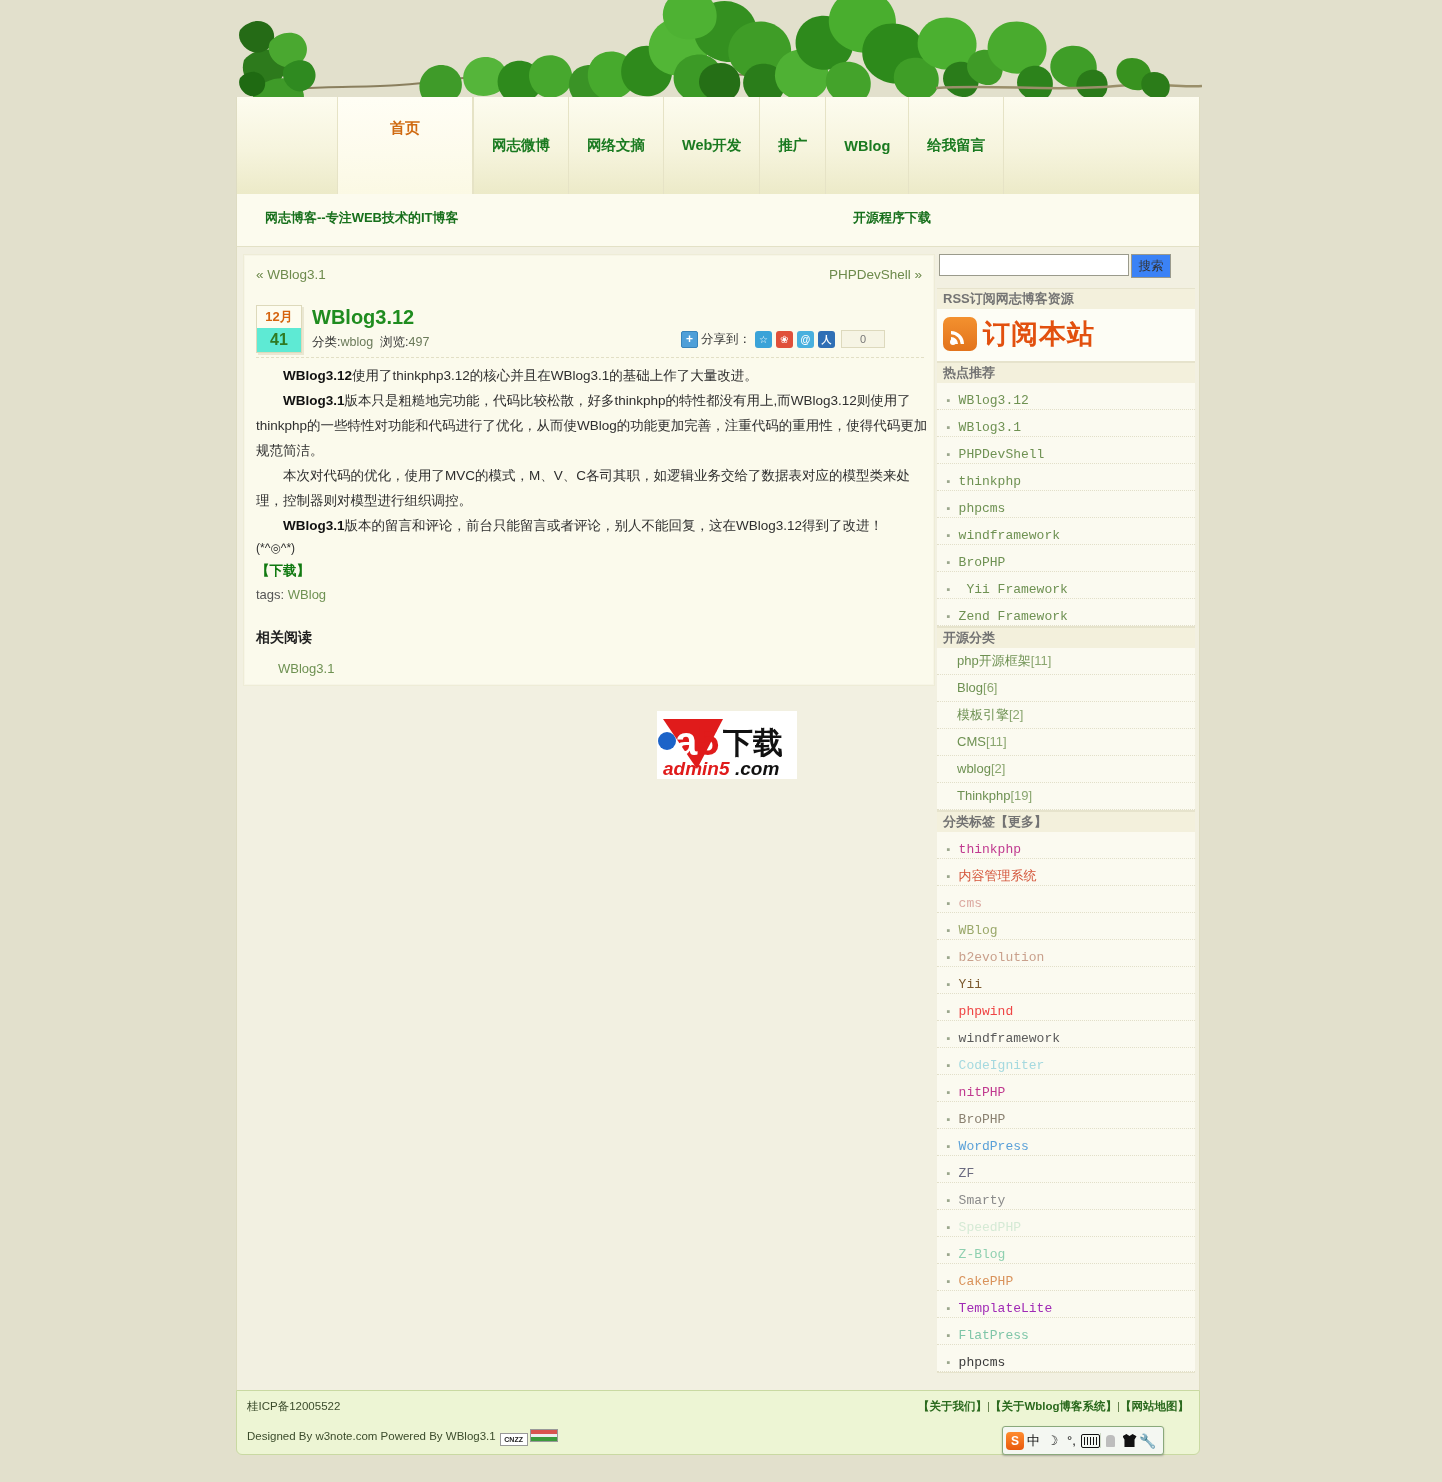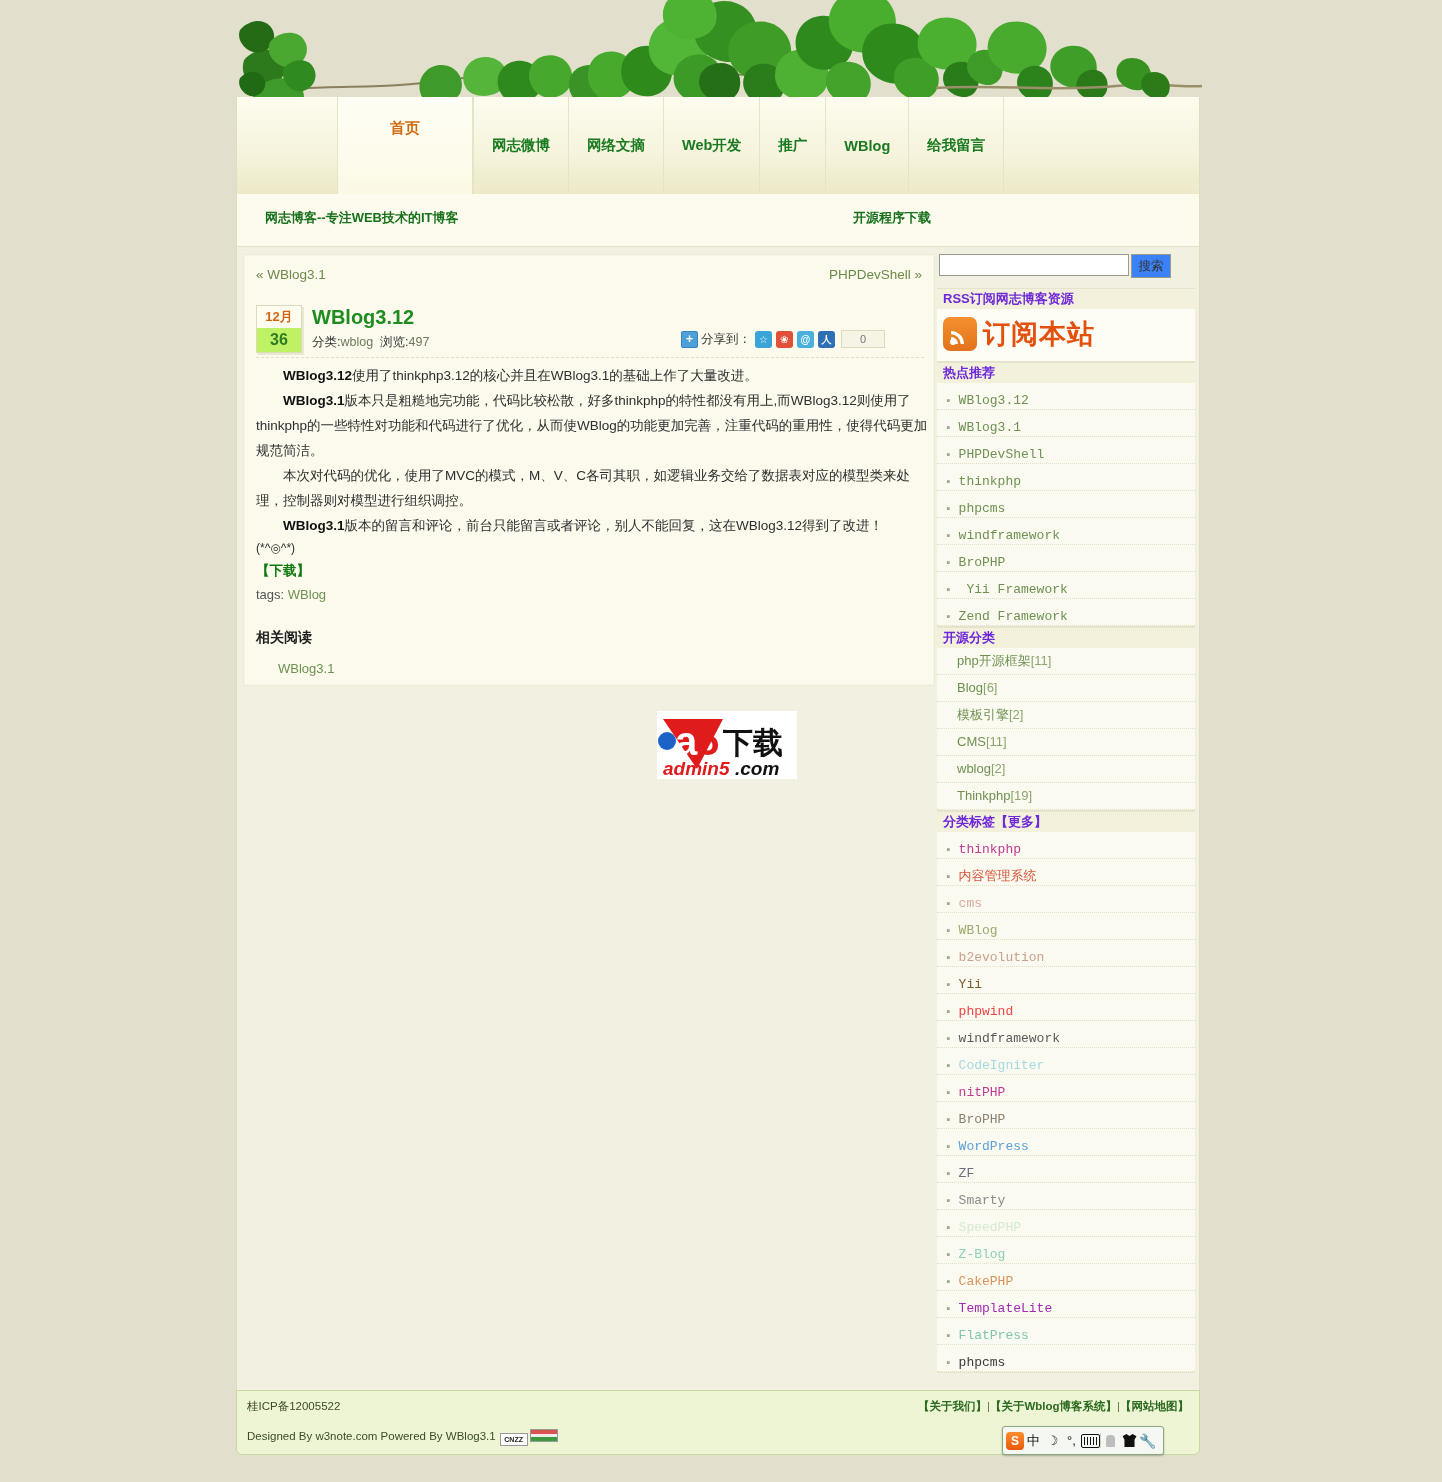--- a/index.html
+++ b/index.html
@@ -85,21 +85,21 @@
     box-sizing:border-box;
   }
   .post-nav{
     position:absolute;left:0;top:12px;width:100%;height:20px;
   }
   .post-nav .prev{position:absolute;left:12px;top:0;color:#6d8a4c;font-size:13.5px;cursor:pointer;}
   .post-nav .next{position:absolute;right:12px;top:0;color:#6d8a4c;font-size:13.5px;cursor:pointer;}
 
   .date-badge{
     position:absolute;left:12px;top:50px;width:44px;height:46px;
-    background:#bef264;border:1px solid #ddd9bb;
+    background:#5eead4;border:1px solid #ddd9bb;
     box-shadow:2px 2px 0 #eae7d2;
   }
   .date-badge .m{
     display:block;text-align:center;color:#d6640f;font-weight:bold;
     font-size:13px;line-height:22px;background:#fdfcef;
   }
   .date-badge .d{
     display:block;text-align:center;color:#2f7a22;font-weight:bold;
     font-size:16px;line-height:23px;
   }
@@ -180,21 +180,21 @@
     font-family:"Liberation Sans",sans-serif;
   }
   .searchbar button{
     position:absolute;left:194px;top:0;height:24px;width:40px;
     border:1px solid #9a9a8c;background:#3b82f6;font-size:12.5px;color:#333;
     cursor:pointer;font-family:"Liberation Sans",sans-serif;
   }
   .panel{margin-bottom:0;}
   .panel-h{
     height:20px;line-height:20px;padding-left:6px;
-    background:#f3f0dc;color:#6d28d9;font-weight:bold;font-size:13px;
+    background:#f3f0dc;color:#737373;font-weight:bold;font-size:13px;
     border-top:1px solid #e6e3cc;
   }
   .panel-body{background:#fbfaf0;border-bottom:1px solid #e6e3cc;}
   .rss-box{
     background:#fdfdf5;padding:8px 6px 10px 6px;display:flex;align-items:center;
     cursor:pointer;
   }
   .rss-ico{
     width:34px;height:34px;border-radius:7px;
     background:linear-gradient(to bottom,#f3912f,#e2731b);
@@ -375,21 +375,21 @@
     <div class="main-col">
       <div class="post-box">
 
         <div class="post-nav">
           <span class="prev">« WBlog3.1</span>
           <span class="next">PHPDevShell »</span>
         </div>
 
         <div class="date-badge">
           <span class="m">12月</span>
-          <span class="d">36</span>
+          <span class="d">41</span>
         </div>
 
         <div class="post-title">WBlog3.12</div>
 
         <div class="post-meta">
           <span class="lbl">分类:</span><span class="val">wblog</span>
           &nbsp;<span class="lbl">浏览:</span><span class="val">497</span>
         </div>
 
         <div class="share">

